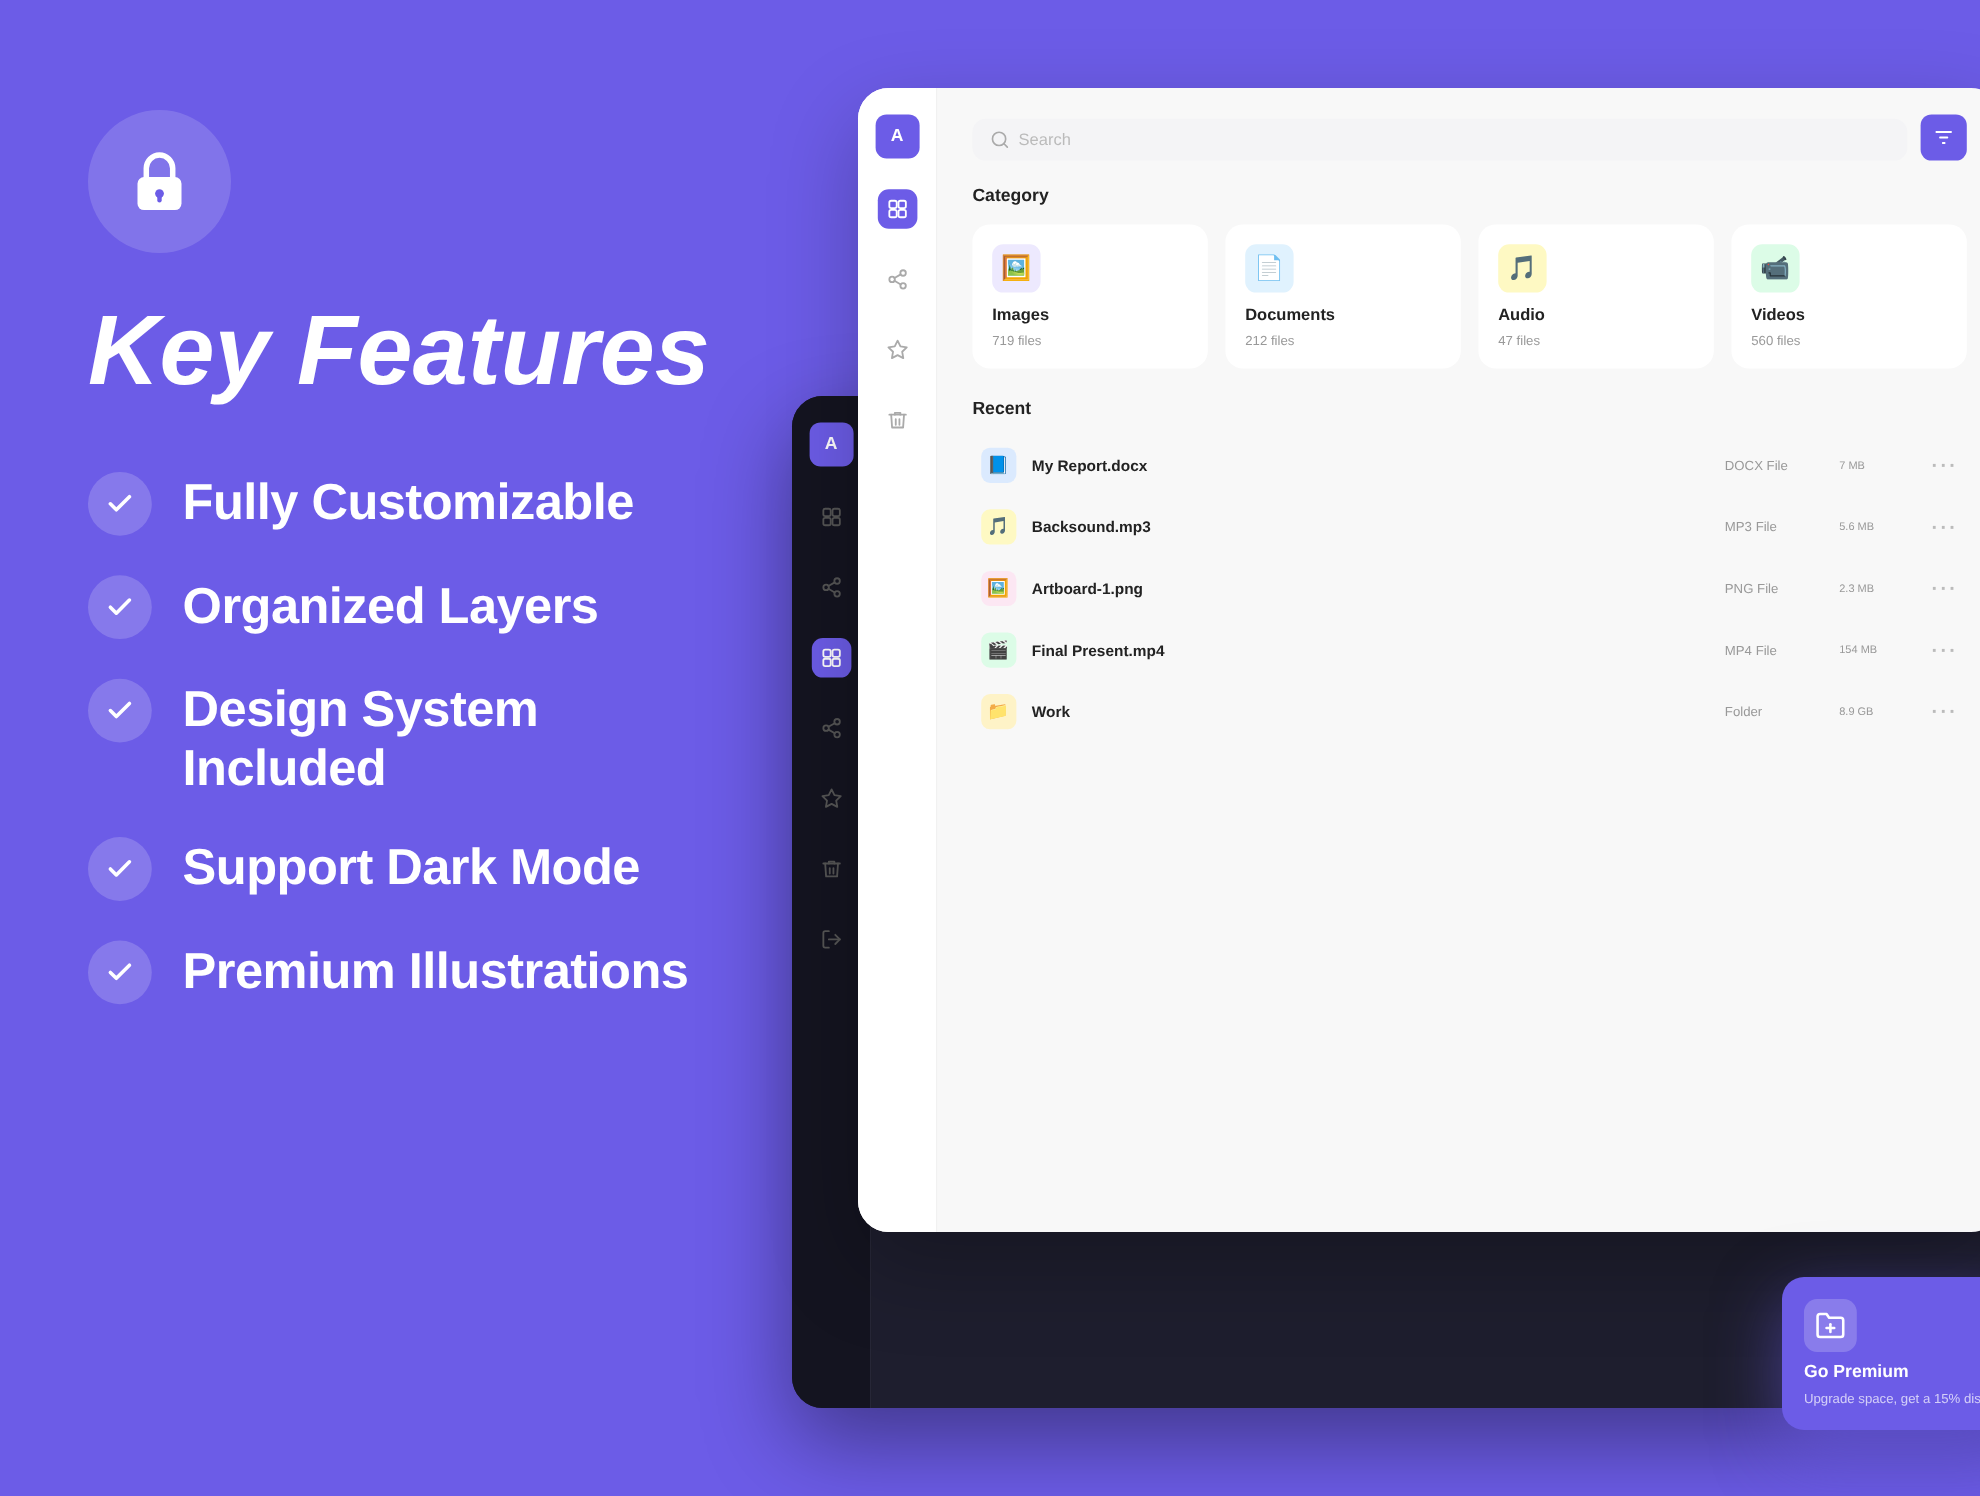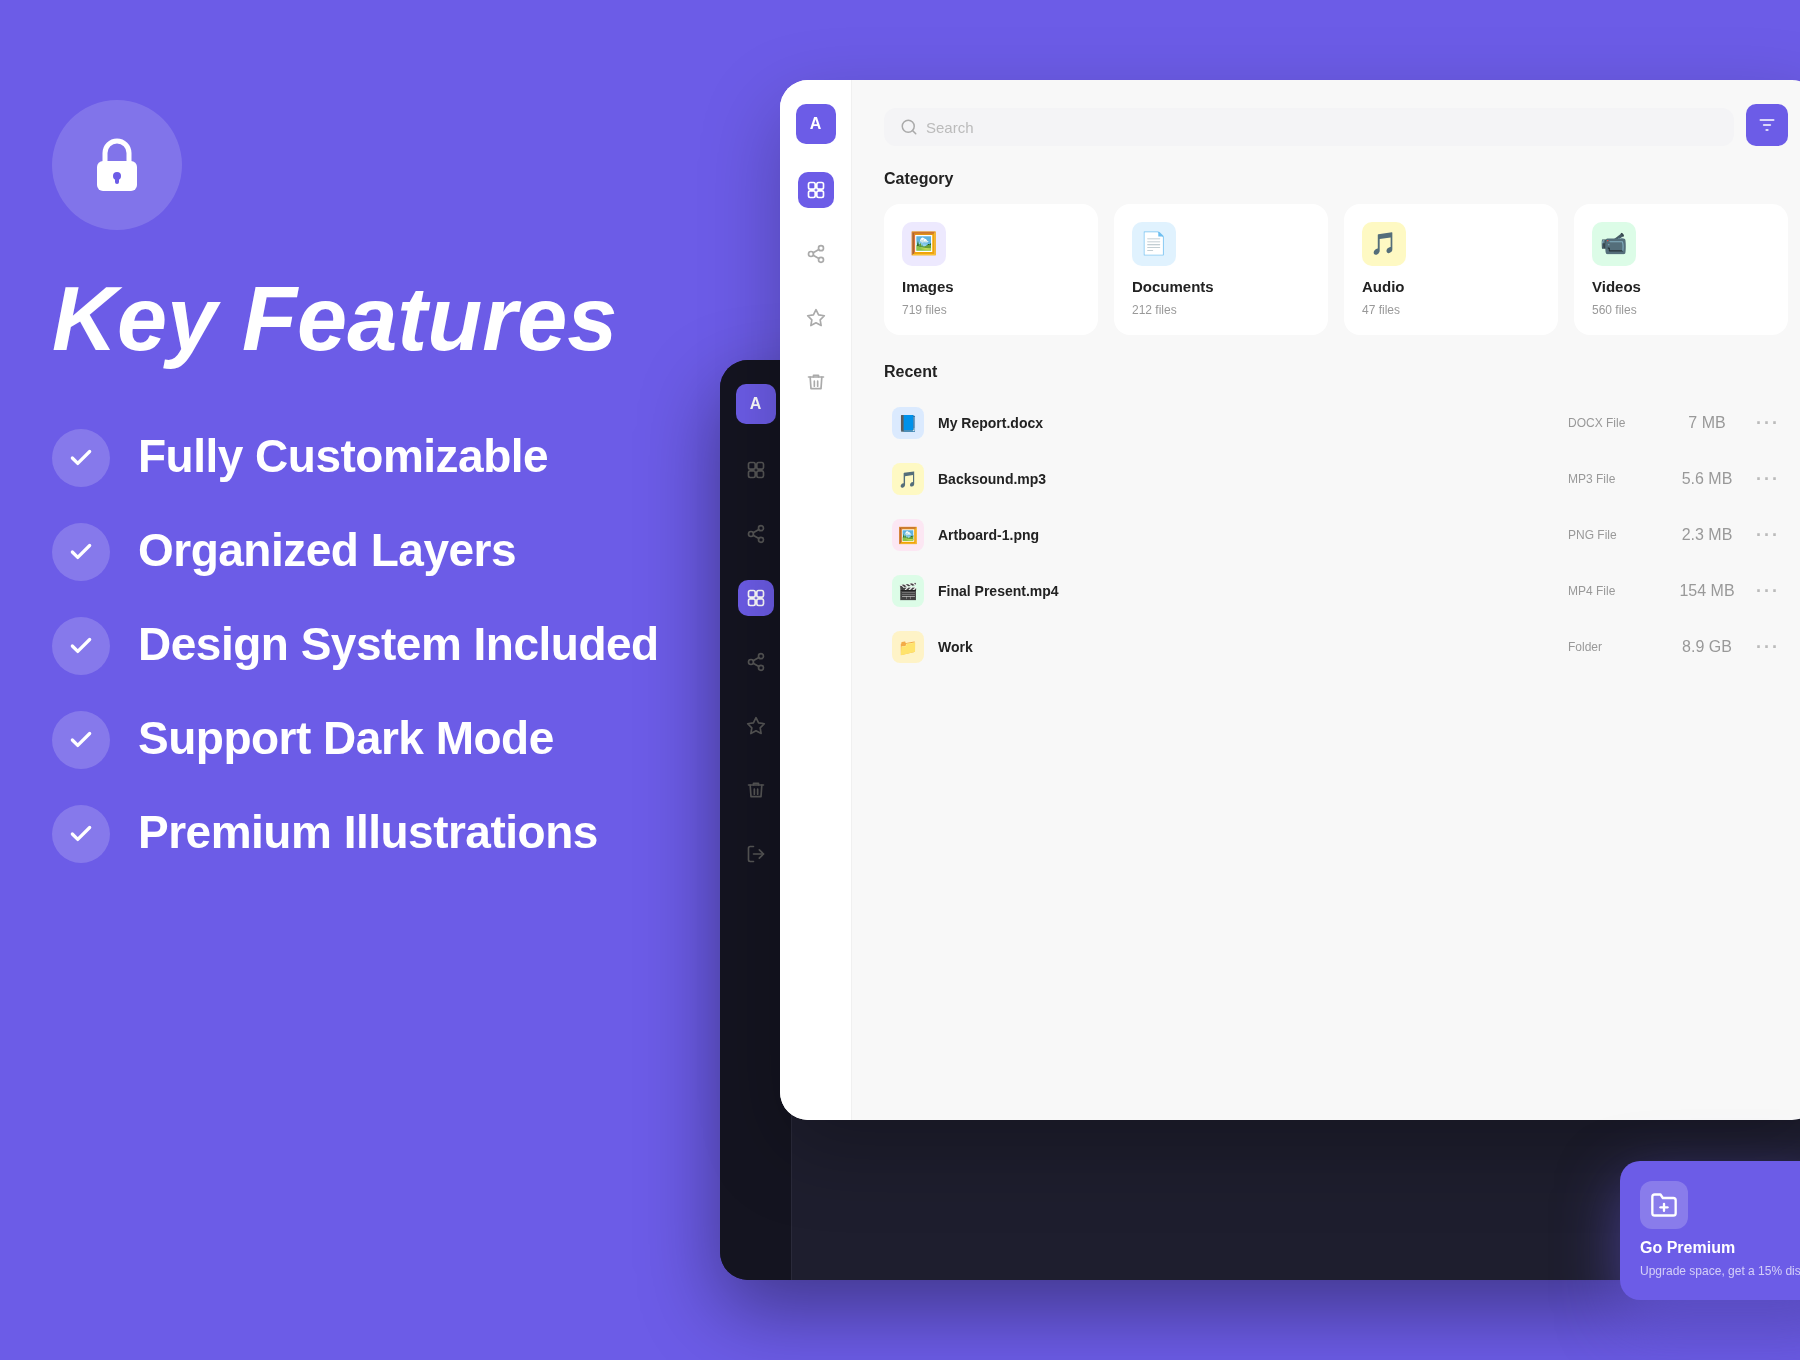--- a/index.html
+++ b/index.html
@@ -13,21 +13,21 @@
     }
 
     
     .left-panel {
       position: absolute;
       left: 0; top: 0;
       width: 750px;
       height: 1360px;
       display: flex;
       flex-direction: column;
-      padding: 100px 52px;
+      padding: 100px 80px;
     }
 
     .lock-icon-circle {
       width: 130px;
       height: 130px;
       background: rgba(255,255,255,0.15);
       border-radius: 50%;
       display: flex;
       align-items: center;
       justify-content: center;
@@ -308,23 +308,23 @@
     }
 
     .file-type {
       width: 90px;
       font-size: 12px;
       color: #999;
     }
 
     .file-size {
       width: 70px;
-      font-size: 16px;
+      font-size: 10px;
       color: #999;
-      text-align: center;
+      text-align: left;
     }
 
     .file-menu {
       color: #bbb;
       font-size: 18px;
       font-weight: 700;
       letter-spacing: 2px;
     }
 
     

